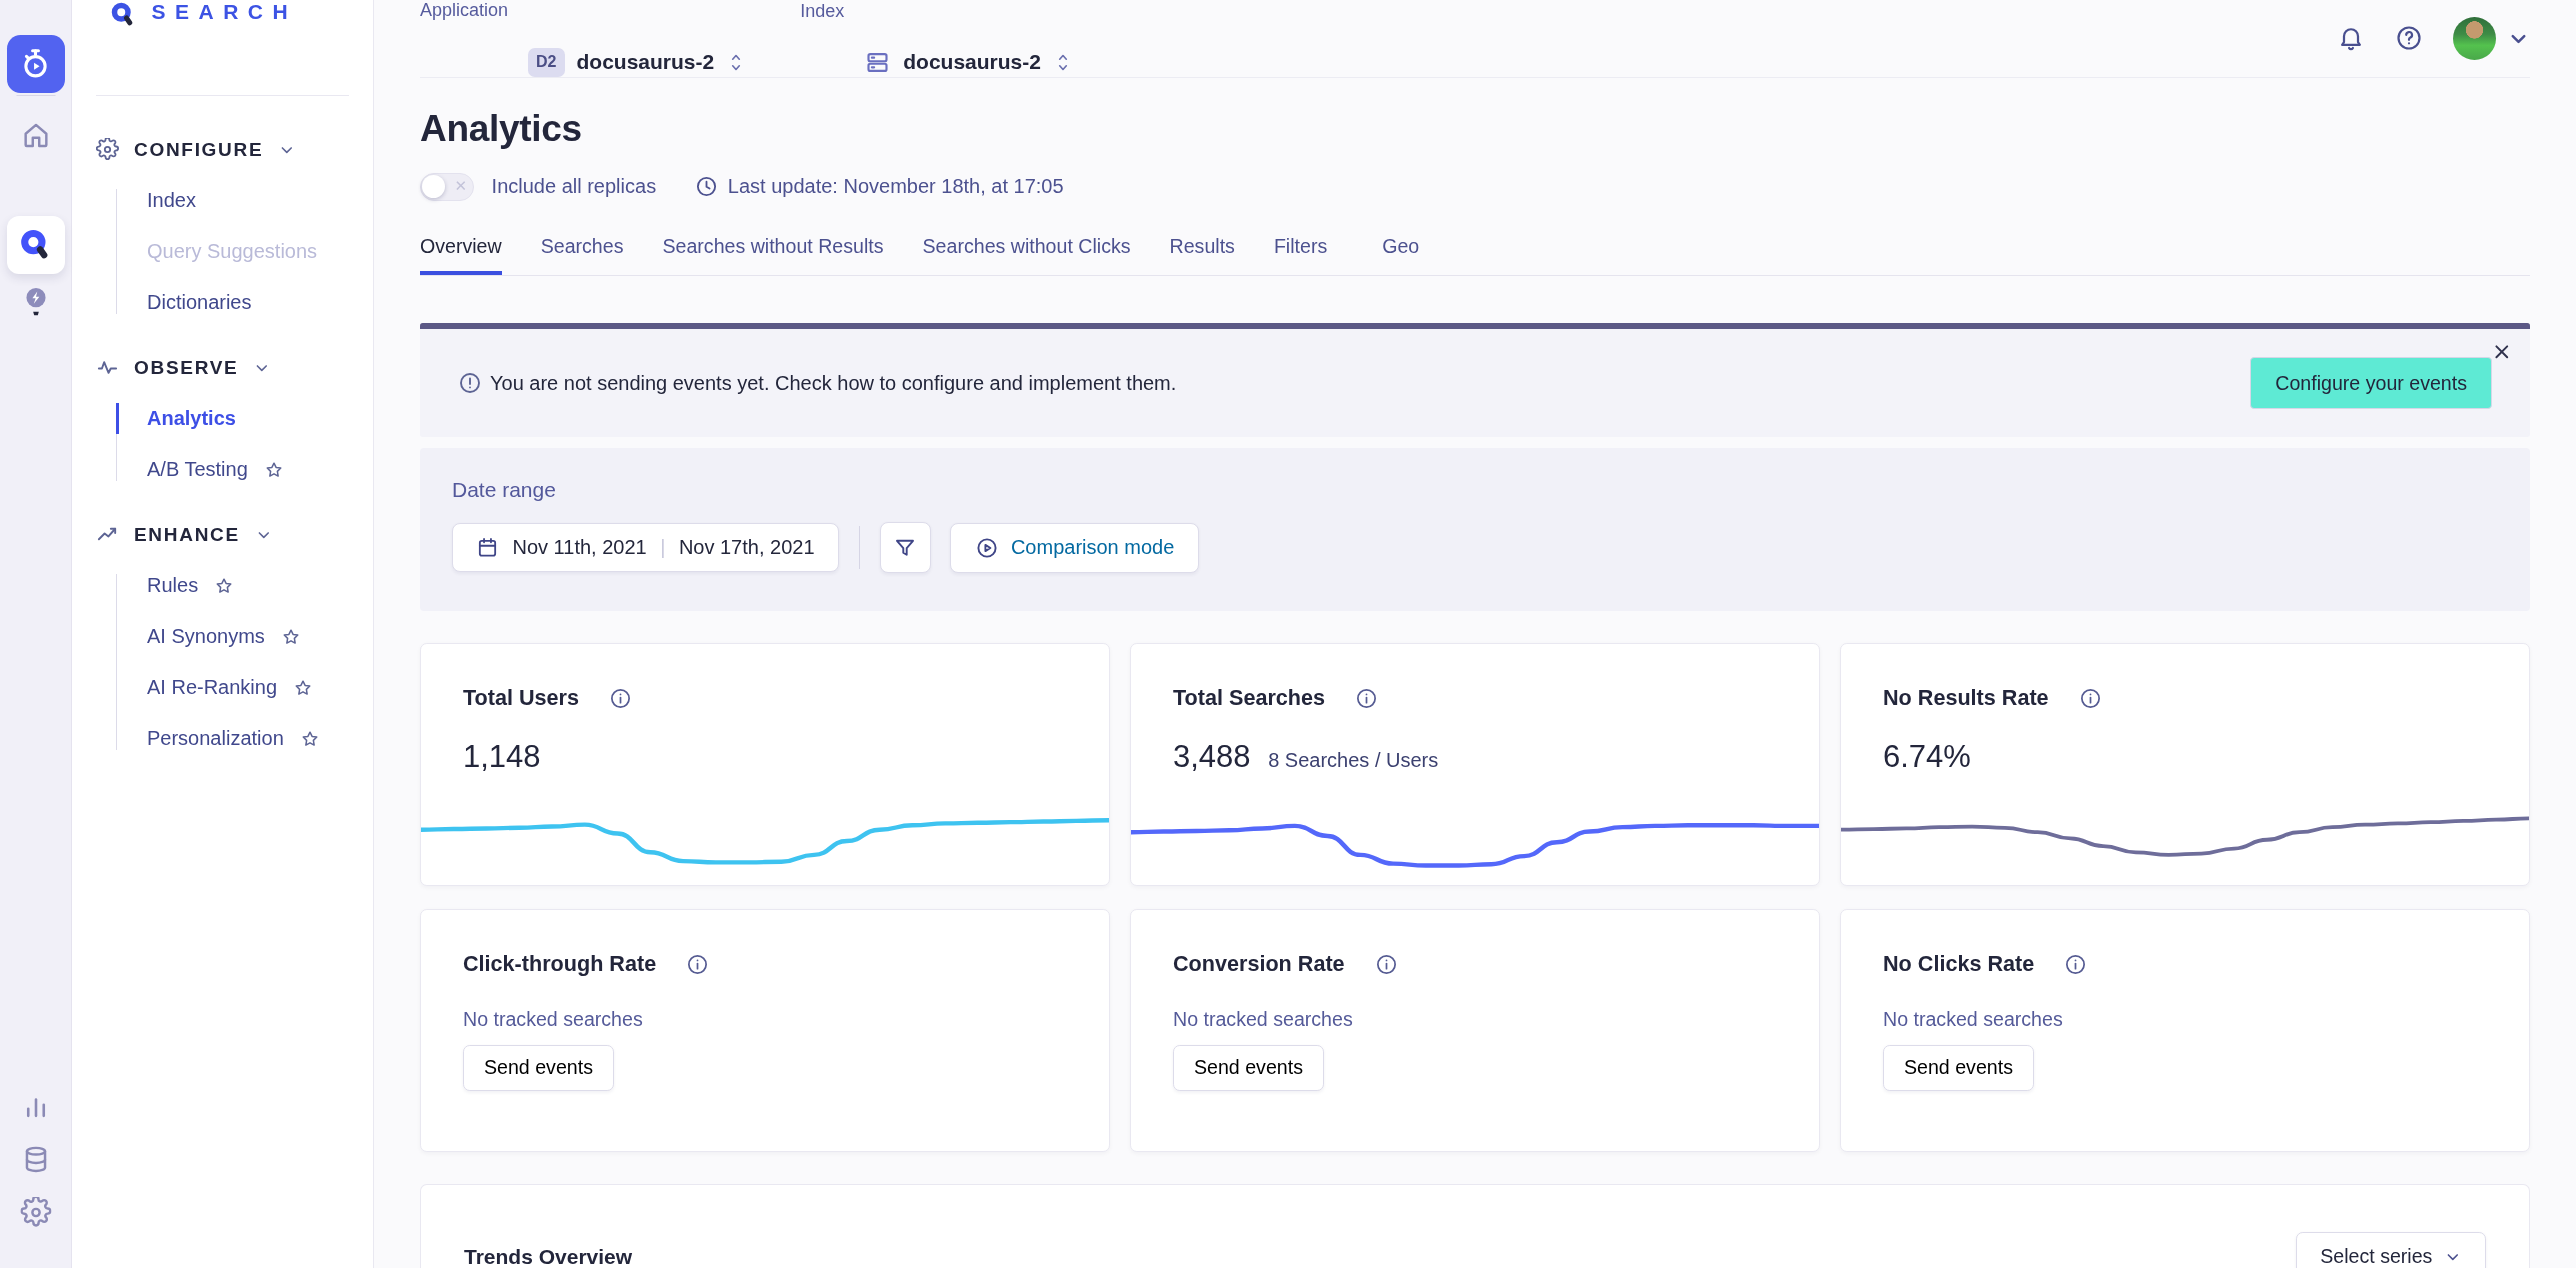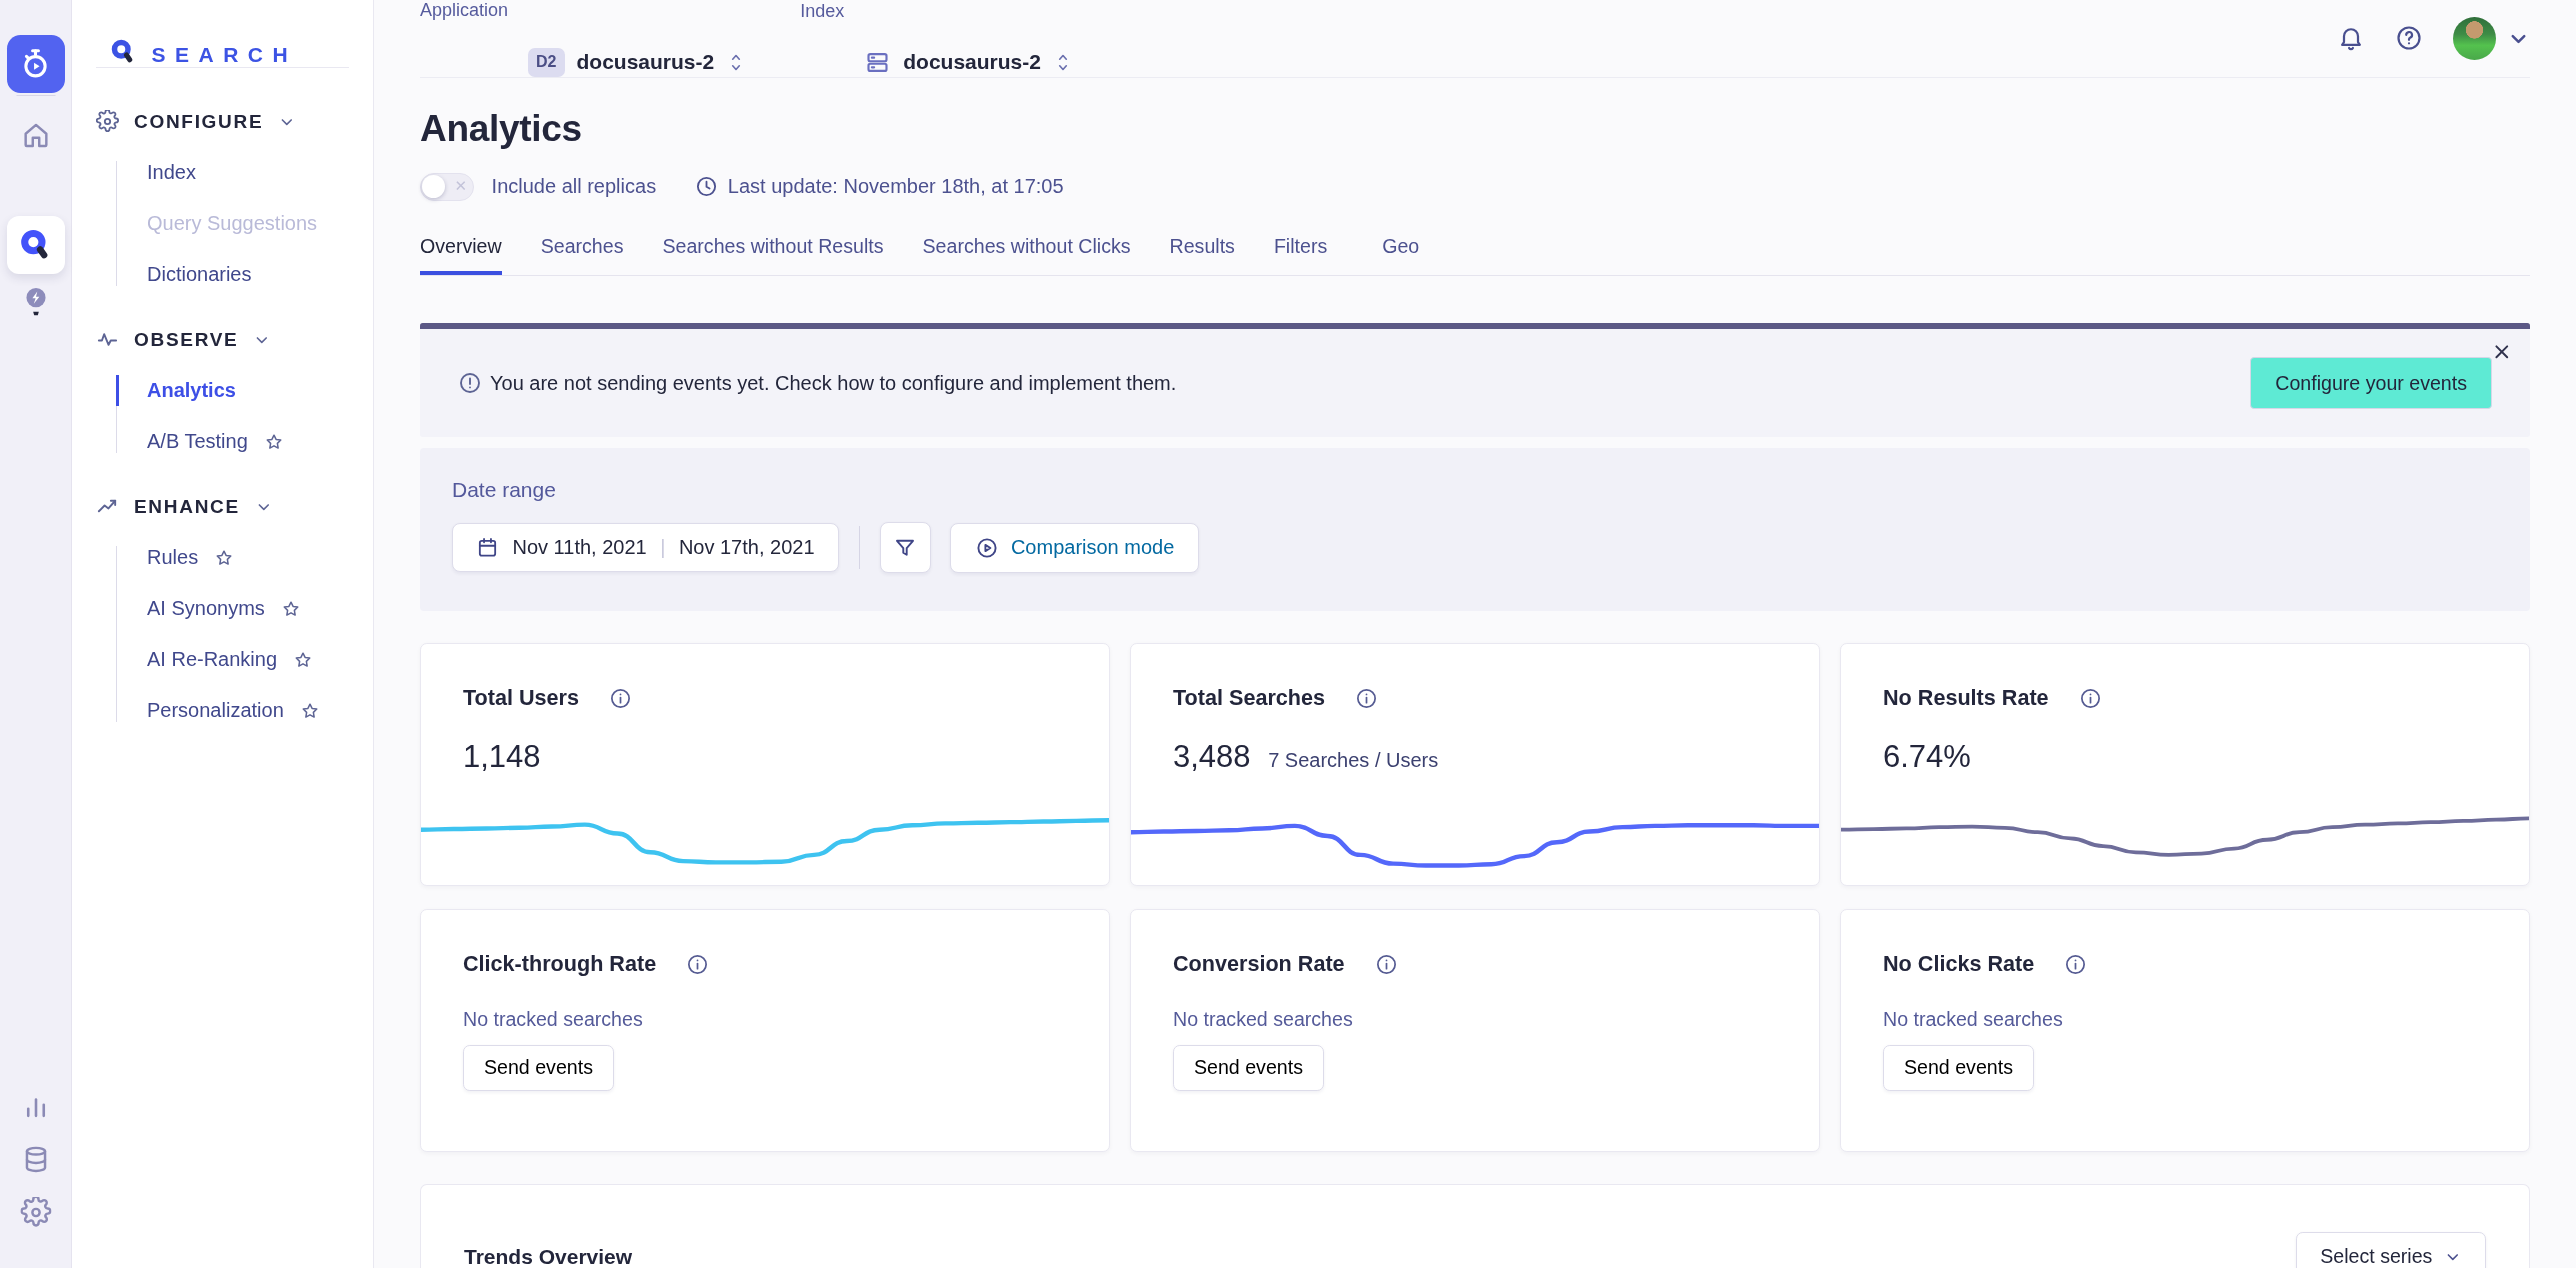--- a/index.html
+++ b/index.html
@@ -15,21 +15,21 @@
   .rail-div { top:95px; width:39px; height:1.4px; background:#d9d7e7; }
   .r-ic { color:#8b8ab5; cursor:pointer; }
   .r-home { top:120px; }
   .search-tile { top:216px; width:58px; height:58px; background:#fff; border-radius:12px;
                  box-shadow:0 4px 9.5px rgba(40,40,90,.12); display:flex; align-items:center; justify-content:center; cursor:pointer; }
   .r-bulb { top:284px; }
   .r-chart { top:1090px; } .r-db { top:1144px; } .r-gear { top:1197px; }
 
   
   .sidebar { flex:0 0 302px; background:#fff; border-right:1.4px solid #e9e8f1; padding:0 24px; }
-  .logo-row { height:68px; display:flex; align-items:flex-end; gap:13.5px; border-bottom:1.4px solid #e9e8f1; padding-left:12px; }
+  .logo-row { height:96px; display:flex; align-items:flex-start; gap:13.5px; border-bottom:1.4px solid #e9e8f1; padding-left:12px; }
   .logo-text { font-size:21px; font-weight:800; letter-spacing:9.5px; color:#3c53e4; }
   .nav-sec { margin-top:42px; }
   .sec-head { display:flex; align-items:center; gap:15px; color:#23263b; font-size:19px; font-weight:700;
               letter-spacing:1.7px; cursor:pointer; }
   .sec-head .sec-ic { color:#5d6494; }
   .sec-head .chev { color:#5d6494; }
   .nav-list { list-style:none; margin:28px 0 0 20px; border-left:1.4px solid #dcdbe9; }
   .nav-list li { position:relative; display:flex; align-items:center; gap:16px; padding-left:30px;
                  margin-bottom:28px; font-size:20px; color:#40488c; cursor:pointer; line-height:23px; }
   .nav-list li.muted { color:#b9bad8; }
@@ -454,21 +454,21 @@
         <span class="info-ic">
           <svg width="23" height="23" viewBox="0 0 24 24" fill="none" stroke="currentColor" stroke-width="1.8" stroke-linecap="round">
               <circle cx="12" cy="12" r="9"></circle>
               <path d="M12 11v5.4"></path>
               <path d="M12 7.8h.01"></path>
             </svg>
         </span>
       </div>
       <div class="value-row">
         <span class="metric-value">3,488</span>
-        <span class="metric-sub">7 Searches / Users</span>
+        <span class="metric-sub">8 Searches / Users</span>
       </div>
       <svg class="spark" viewBox="0 0 1000 140" preserveAspectRatio="none">
           <path d="M0 56 C 23.80952380952381 56, 23.80952380952381 55, 47.61904761904762 55 C 71.42857142857143 55, 71.42857142857143 54, 95.23809523809524 54 C 119.04761904761905 54, 119.04761904761905 53, 142.85714285714286 53 C 166.66666666666669 53, 166.66666666666669 50, 190.47619047619048 50 C 214.28571428571428 50, 214.28571428571428 46, 238.0952380952381 46 C 261.9047619047619 46, 261.9047619047619 62, 285.7142857142857 62 C 309.5238095238095 62, 309.5238095238095 92, 333.33333333333337 92 C 357.14285714285717 92, 357.14285714285717 106, 380.95238095238096 106 C 404.76190476190476 106, 404.76190476190476 109, 428.57142857142856 109 C 452.38095238095235 109, 452.38095238095235 109, 476.1904761904762 109 C 500 109, 500 107, 523.8095238095239 107 C 547.6190476190477 107, 547.6190476190477 94, 571.4285714285714 94 C 595.2380952380953 94, 595.2380952380953 72, 619.047619047619 72 C 642.8571428571429 72, 642.8571428571429 55, 666.6666666666667 55 C 690.4761904761906 55, 690.4761904761906 48, 714.2857142857143 48 C 738.0952380952382 48, 738.0952380952382 46, 761.9047619047619 46 C 785.7142857142858 46, 785.7142857142858 45, 809.5238095238095 45 C 833.3333333333334 45, 833.3333333333334 45, 857.1428571428571 45 C 880.952380952381 45, 880.952380952381 45, 904.7619047619048 45 C 928.5714285714287 45, 928.5714285714287 46, 952.3809523809524 46 C 976.1904761904763 46, 976.1904761904763 46, 1000 46" fill="none" stroke="#5468FA" stroke-width="7" stroke-linecap="round"></path>
         </svg>
     </div>
 
     <div class="card">
       <div class="card-head">
         <span class="card-title">No Results Rate</span>
         <span class="info-ic">

